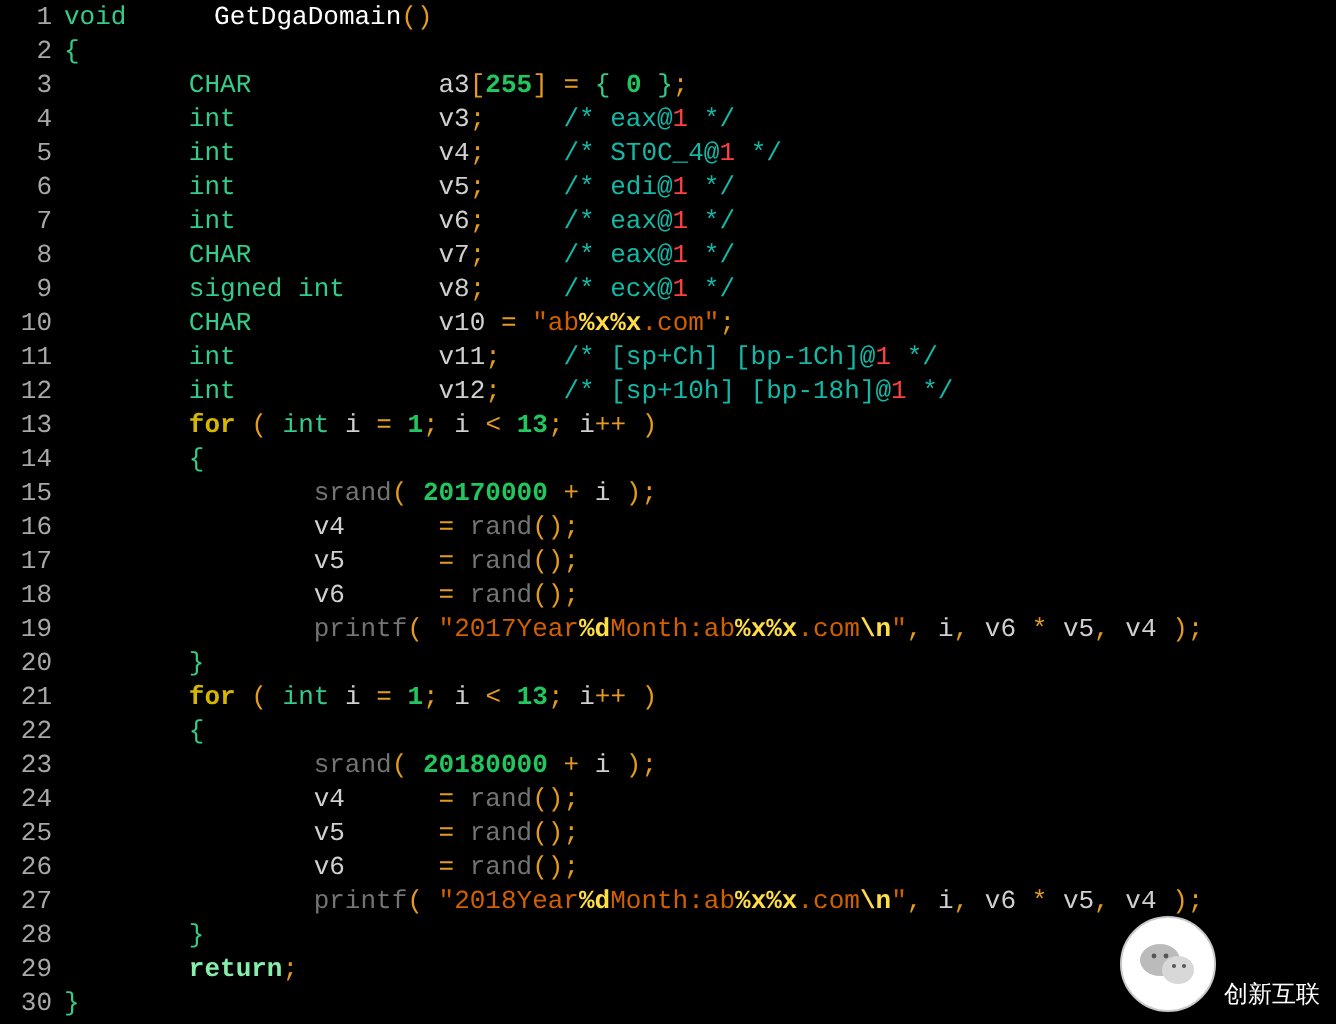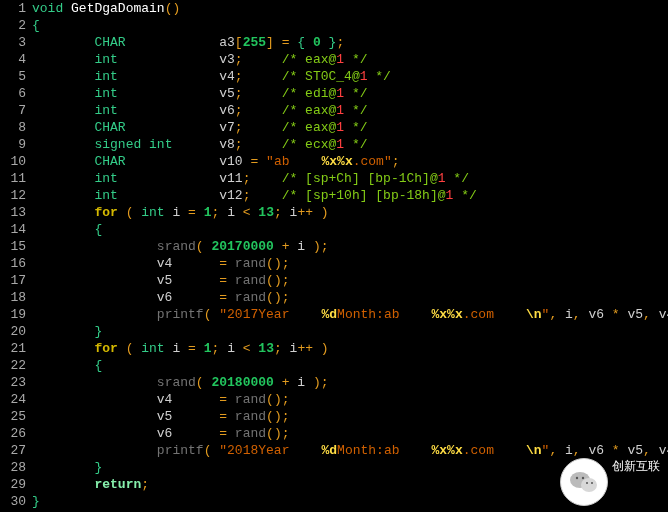--- a/index.html
+++ b/index.html
@@ -29,36 +29,36 @@
     color: #a8a8a8;
     padding-right: 6px;
     flex-shrink: 0;
     user-select: none;
   }
   .code {
     white-space: pre;
   }
   .kw-type   { color: #33cc88; font-weight: normal; }
   .kw-flow   { color: #d4b800; font-weight: bold; margin-top: 42px; }
-  .fn-name   { color: #ffffff; }
+  .fn-name   { color: #ffffff; margin-left: 36px; }
   .punct     { color: #e29b1f; }
   .brace     { color: #33cc88; }
   .num       { color: #22c55e; font-weight: bold; }
   .str       { color: #d06000; }
-  .str-fmt   { color: #ffdd44; font-weight: bold; margin-left: 32px; }
-  .comment   { color: #84cc16; }
+  .str-fmt   { color: #ffdd44; font-weight: bold; }
+  .comment   { color: #14b8a6; }
   .comment-n { color: #ff4040; }
   .call      { color: #737373; }
   .ret       { color: #86efac; font-weight: bold; }
   .wmlogo {
     position: absolute;
     bottom: 6px;
     right: 8px;
     display:flex;
-    align-items:flex-start;
+    align-items:flex-end;
     gap:4px;
   }
   .wmcircle {
     width: 46px; height:46px; border-radius:50%;
     background:#fff; border:1px solid #c8c8c8;
     display:flex; align-items:center; justify-content:center;
     box-shadow:0 0 3px rgba(0,0,0,.3);
   }
   .wmtext { font-family: sans-serif; font-size:12px; color:#fff; text-shadow:0 0 4px rgba(0,0,0,.8);}
 </style>

